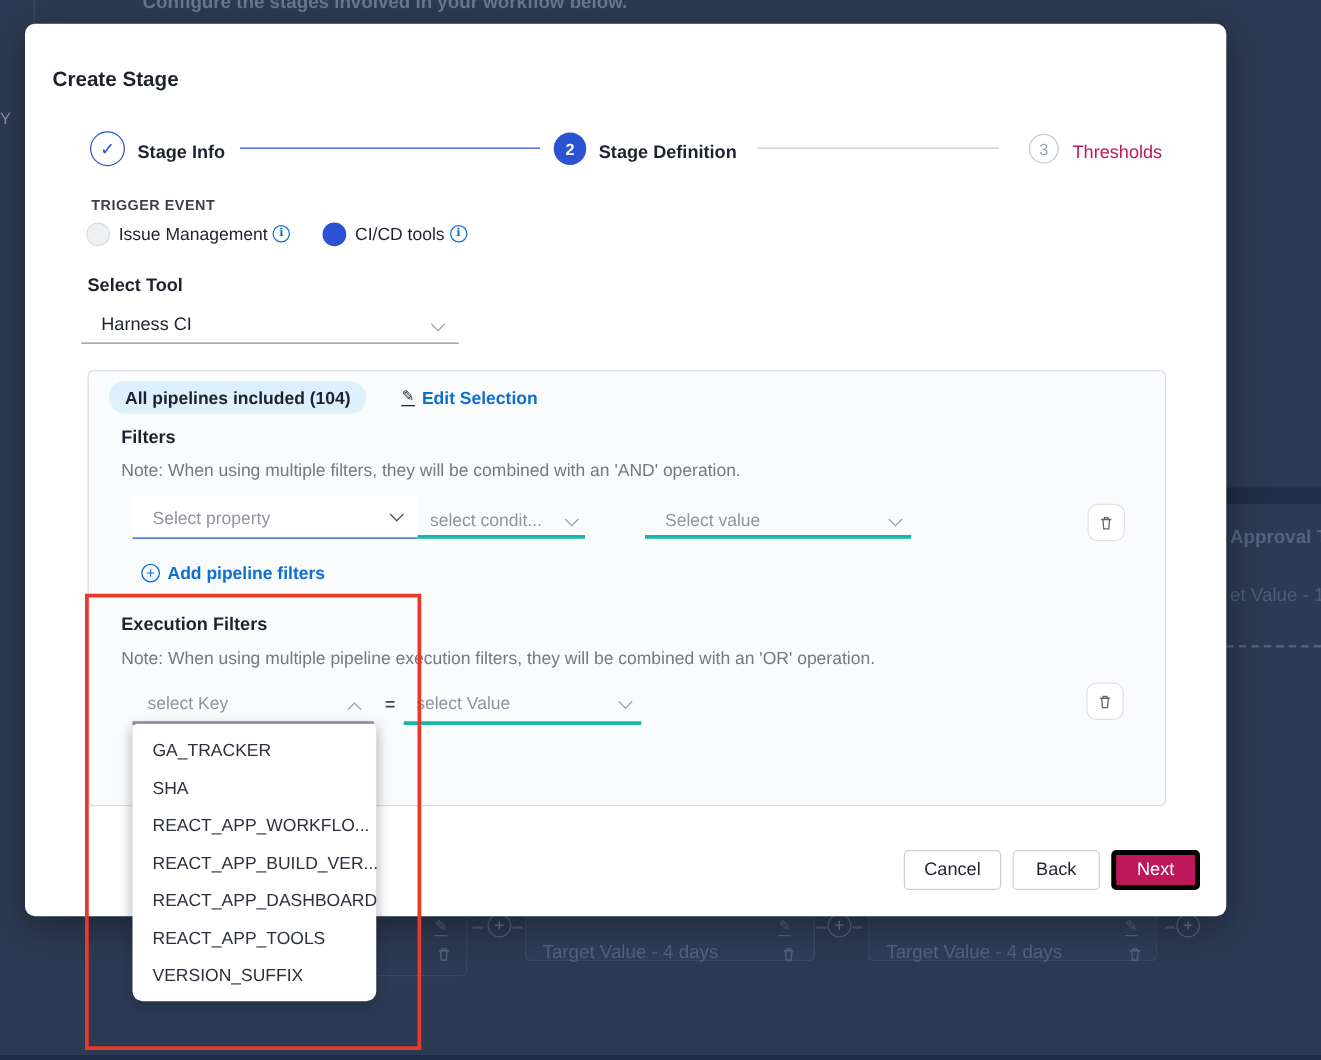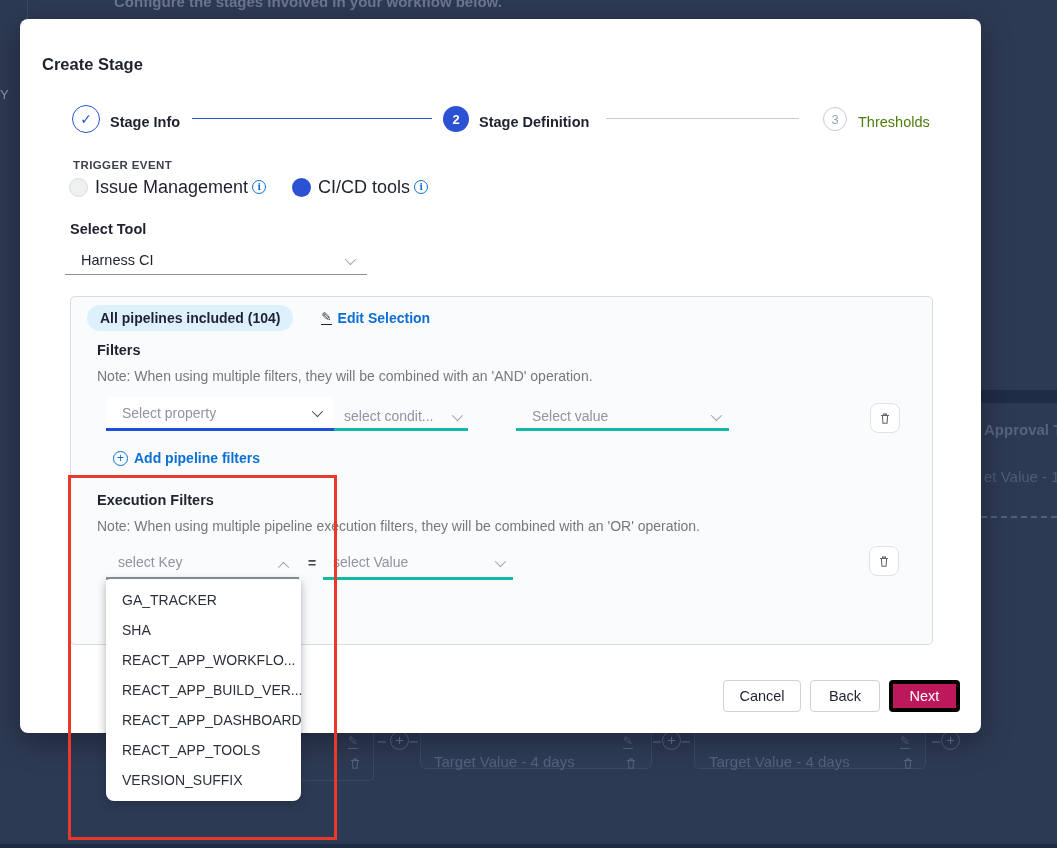--- a/index.html
+++ b/index.html
@@ -41,21 +41,21 @@
   .step-line { height:0; border-top:1.6px solid; }
   .step-circle-active { left:423px; top:87px; width:26px; height:26px; background:#2a52d3; border-radius:50%; color:#fff; font-size:13px; font-weight:700; display:flex; align-items:center; justify-content:center; }
   .step-circle-pending { left:803px; top:88px; width:24px; height:24px; border:1.5px solid #c5cad4; border-radius:50%; color:#9aa3b0; font-size:13px; display:flex; align-items:center; justify-content:center; }
 
   
   .trigger-label { left:53px; top:140px; font-size:11.5px; font-weight:700; color:#3c414d; letter-spacing:.4px; }
   .radio-row { left:49px; top:158px; display:flex; align-items:center; height:20px; }
   .radio { width:19px; height:19px; border-radius:50%; }
   .radio-off { background:#eef0f2; border:1px solid #d9dce1; }
   .radio-on  { background:#2a52d3; }
-  .radio-label { font-size:18px; color:#1d222e; margin-left:7px; }
+  .radio-label { font-size:14px; color:#1d222e; margin-left:7px; }
   .info-icon { width:14px; height:14px; border:1.4px solid #0b6fd3; border-radius:50%; color:#0b6fd3; font-size:9px; font-weight:700; display:inline-flex; align-items:center; justify-content:center; margin-left:4px; font-family:"DejaVu Serif",serif; }
 
   .select-tool-label { left:50px; top:202px; font-size:14.5px; font-weight:700; color:#1d222e; }
   .tool-select { left:45px; top:226px; width:302px; height:30px; border-bottom:1px solid #8a8f98; display:flex; align-items:center; }
   .tool-select .val { margin-left:16px; font-size:14.5px; color:#1d222e; }
 
   .chev { width:8px; height:8px; border-right:1.6px solid #9aa0ab; border-bottom:1.6px solid #9aa0ab; display:inline-block; }
   .chev-down { transform:rotate(45deg) translateY(-2px); }
   .chev-up   { transform:rotate(-135deg) translateY(-2px); }
   .chev-dark { border-color:#3f4652; }
@@ -65,21 +65,21 @@
   .panel { left:50px; top:277px; width:863px; height:349px; background:#fafbfc; border:1px solid #d9dce4; border-radius:5px; }
   .panel-head { left:16px; top:8px; display:flex; align-items:center; gap:28px; }
   .badge { background:#ddf1fd; border-radius:13px; padding:5px 13px; font-size:14px; font-weight:700; color:#1d222e; }
   .link { color:#0b6fd3; font-size:14px; font-weight:700; display:inline-flex; align-items:center; gap:6px; cursor:pointer; }
   .pencil-icon { font-family:"DejaVu Sans",sans-serif; font-size:12px; color:#1d222e; border-bottom:1.5px solid #1d222e; line-height:11px; padding-bottom:1px; }
   .plus-icon { width:15px; height:15px; border:1.4px solid #0b6fd3; border-radius:50%; color:#0b6fd3; font-size:12px; line-height:13px; text-align:center; font-weight:400; }
 
   .section-title { font-size:14.5px; font-weight:700; color:#1d222e; }
   .note { font-size:14px; color:#75787e; }
 
-  .prop-box { left:35px; top:100px; width:228px; height:34px; background:#fff; border-bottom:3px solid #1d4ed8; display:flex; align-items:center; }
+  .prop-box { left:35px; top:100px; width:228px; height:34px; background:#fff; border-bottom:1px solid #1d4ed8; display:flex; align-items:center; }
   .prop-box .ph { margin-left:16px; font-size:14px; color:#9094a0; }
   .uline-field { border-bottom:3px solid #14b8a6; height:28px; display:flex; align-items:center; }
   .uline-field .ph { font-size:14px; color:#9094a0; }
   .trash-btn { width:30px; height:30px; background:#fff; border:1px solid #e1e2e7; border-radius:8px; display:flex; align-items:center; justify-content:center; cursor:pointer; }
 
   .equals { font-size:14px; font-weight:700; color:#3f4652; }
 
   
   .dropdown { left:106px; top:579px; width:195px; background:#fff; border-radius:4px 4px 8px 8px; box-shadow:0 3px 10px rgba(20,30,50,.35); z-index:50; padding:6px 0; }
   .dd-item { height:30px; line-height:30px; padding-left:16px; font-size:14px; color:#2b303b; white-space:nowrap; cursor:pointer; }
@@ -153,21 +153,21 @@
 
   <div class="abs step-circle-active">
     <span>2</span>
   </div>
   <div class="abs step-label" style="left:459px;top:95px;">Stage Definition</div>
   <div class="abs step-line" style="left:586px;top:99px;width:193px;border-color:#c7ccd4;"></div>
 
   <div class="abs step-circle-pending">
     <span>3</span>
   </div>
-  <div class="abs step-label" style="left:838px;top:95px;color:#4d7c0f;font-weight:400;">Thresholds</div>
+  <div class="abs step-label" style="left:838px;top:95px;color:#be185d;font-weight:400;">Thresholds</div>
 
   <div class="abs trigger-label">TRIGGER EVENT</div>
   <div class="abs radio-row">
     <span class="radio radio-off"></span>
     <span class="radio-label">Issue Management</span>
     <span class="info-icon">i</span>
     <span style="width:26px;"></span>
     <span class="radio radio-on"></span>
     <span class="radio-label">CI/CD tools</span>
     <span class="info-icon">i</span>

